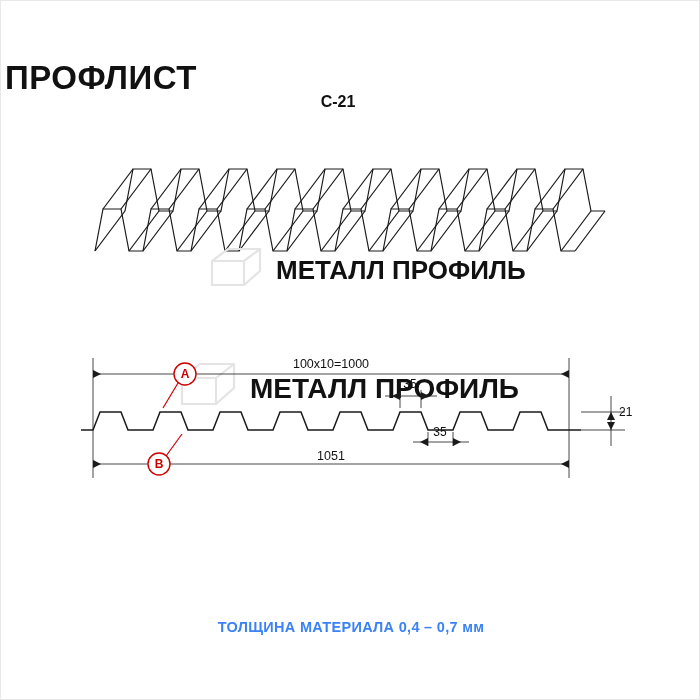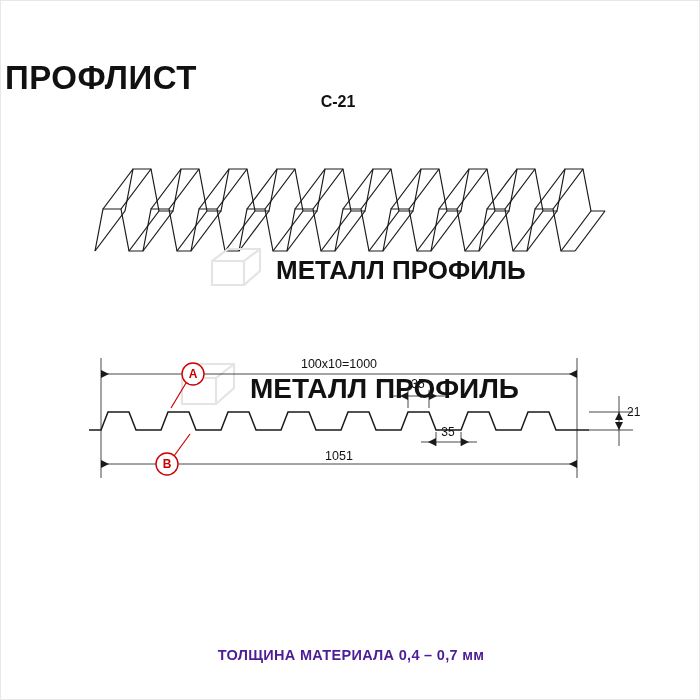--- a/index.html
+++ b/index.html
@@ -44,34 +44,33 @@
   }
   .footer-note {
     position: absolute;
     top: 618px;
     left: 0;
     width: 700px;
     text-align: center;
     font-size: 14.5px;
     font-weight: bold;
     letter-spacing: 0.3px;
-    color: #4c1d95;
-    margin-top: 28px;
+    color: #3b82f6;
   }
   .iso-wrap {
     position: absolute;
     top: 140px;
     left: 80px;
     width: 545px;
     height: 140px;
   }
   .draw-wrap {
     position: absolute;
     top: 345px;
-    left: 52px;
+    left: 44px;
     width: 590px;
     height: 160px;
     text-align: right;
   }
   .wm {
     position: absolute;
     pointer-events: none;
     opacity: 1;
     text-decoration: underline;
   }

